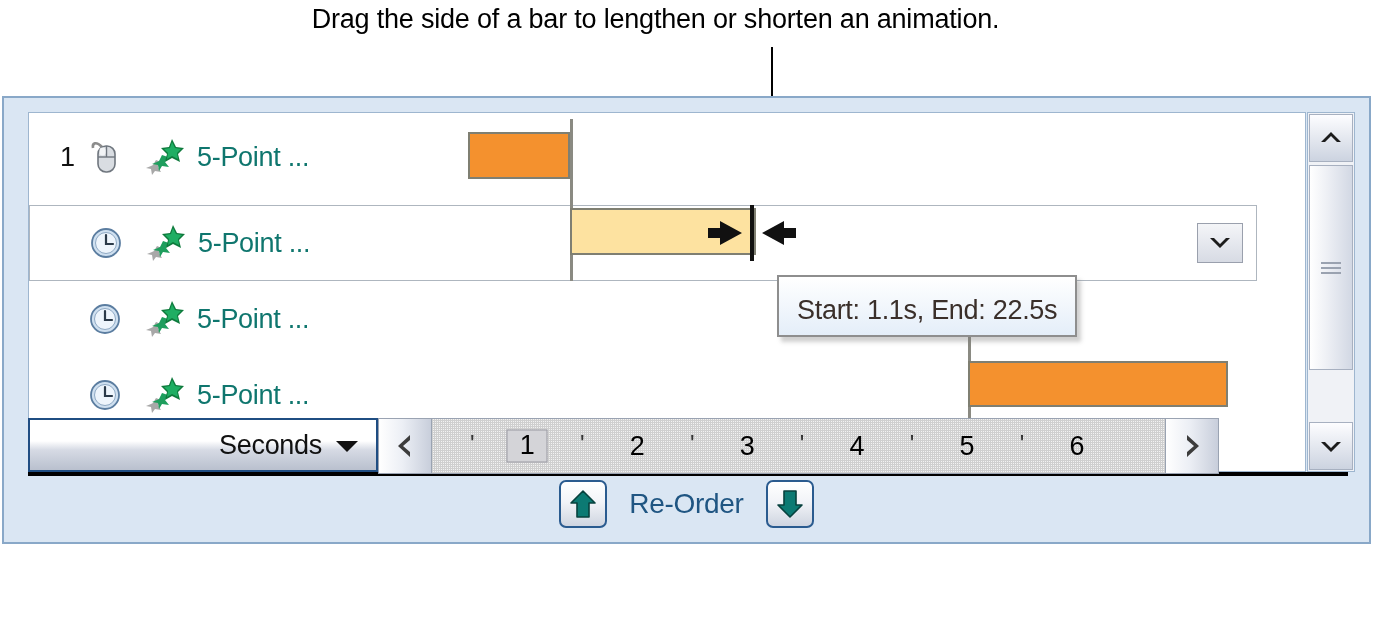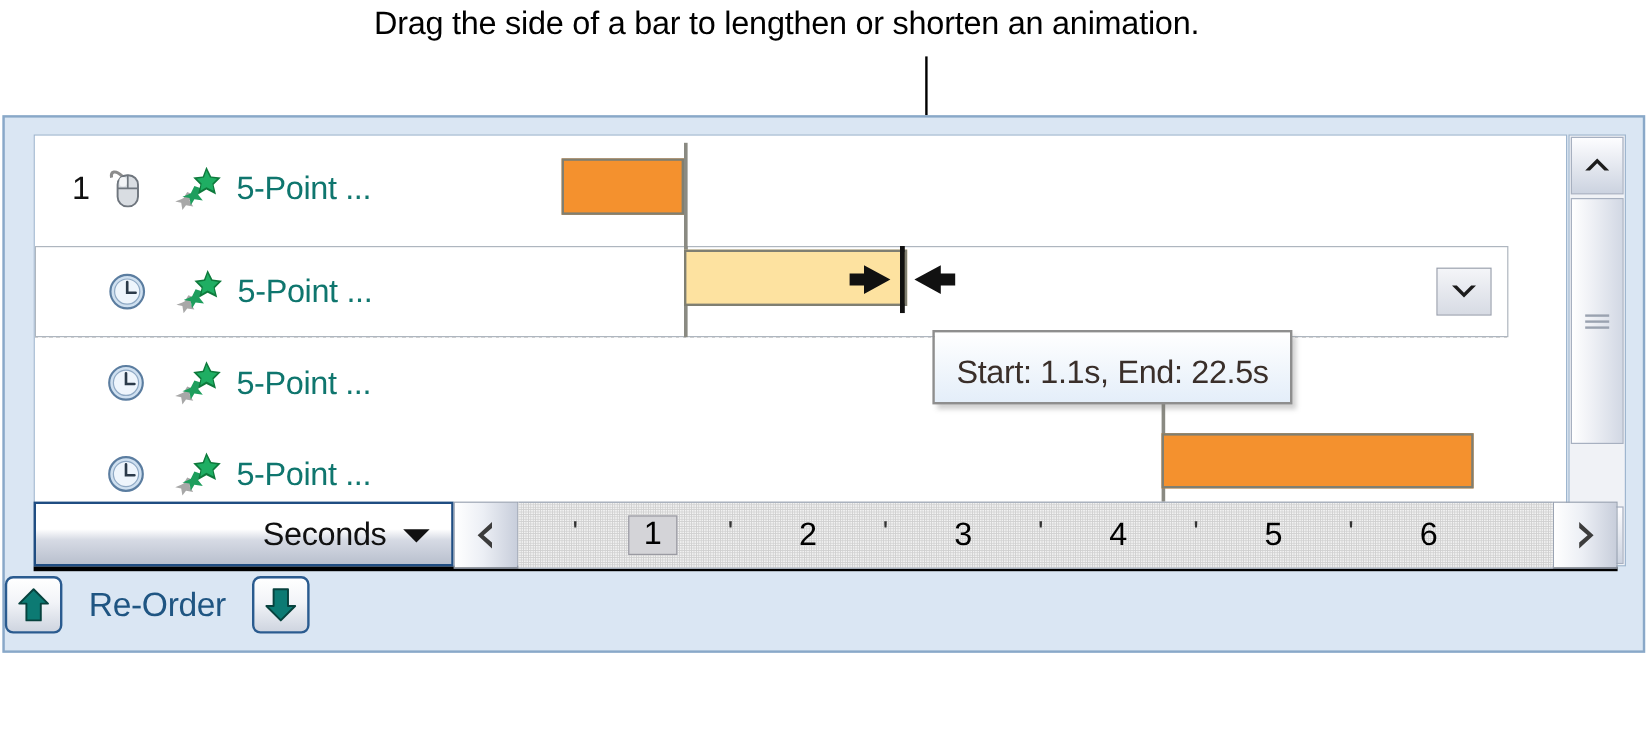--- a/index.html
+++ b/index.html
@@ -120,21 +120,21 @@
     position:absolute;left:1px;top:52px;width:44px;height:205px;
     background:linear-gradient(to right,#ffffff,#eef0f5 40%,#d2d8e4);
     border:1px solid #a7b0c0;box-sizing:border-box;
     display:flex;align-items:center;justify-content:center;
   }
   .grip{width:20px;}
   .grip i{display:block;height:2px;background:#9aa2b0;margin:3px 0;}
 
   
   #ruler-strip{
-    position:absolute;left:24px;bottom:68px;width:1320px;height:56px;
+    position:absolute;left:24px;bottom:68px;width:1191px;height:56px;
     display:flex;align-items:stretch;
   }
   #sec-dropdown{
     width:350px;height:54px;flex:0 0 auto;
     background:linear-gradient(#ffffff,#ffffff 42%,#d6dae4 60%,#b9c0ce);
     border:2px solid #1f4d82;
     box-sizing:border-box;
     display:flex;align-items:center;justify-content:flex-end;
     padding-right:16px;
     font-size:27px;color:#111;
@@ -167,21 +167,21 @@
     font-size:27px;color:#000;line-height:1;
   }
   .tick-major.current{
     background:#d4d4d8;border:1px solid #9a9aa2;
     padding:1px 12px 3px 12px;
   }
 
   
   #reorder{
     position:absolute;left:0;right:0;bottom:6px;height:64px;
-    display:flex;align-items:center;
+    display:flex;align-items:center;justify-content:center;
     gap:22px;
   }
   .ro-btn{
     width:48px;height:48px;
     background:linear-gradient(#ffffff,#f2f4f8 45%,#cfd5e0);
     border:2px solid #2a5b8f;border-radius:7px;
     box-sizing:border-box;
     display:flex;align-items:center;justify-content:center;
   }
   #reorder-label{

